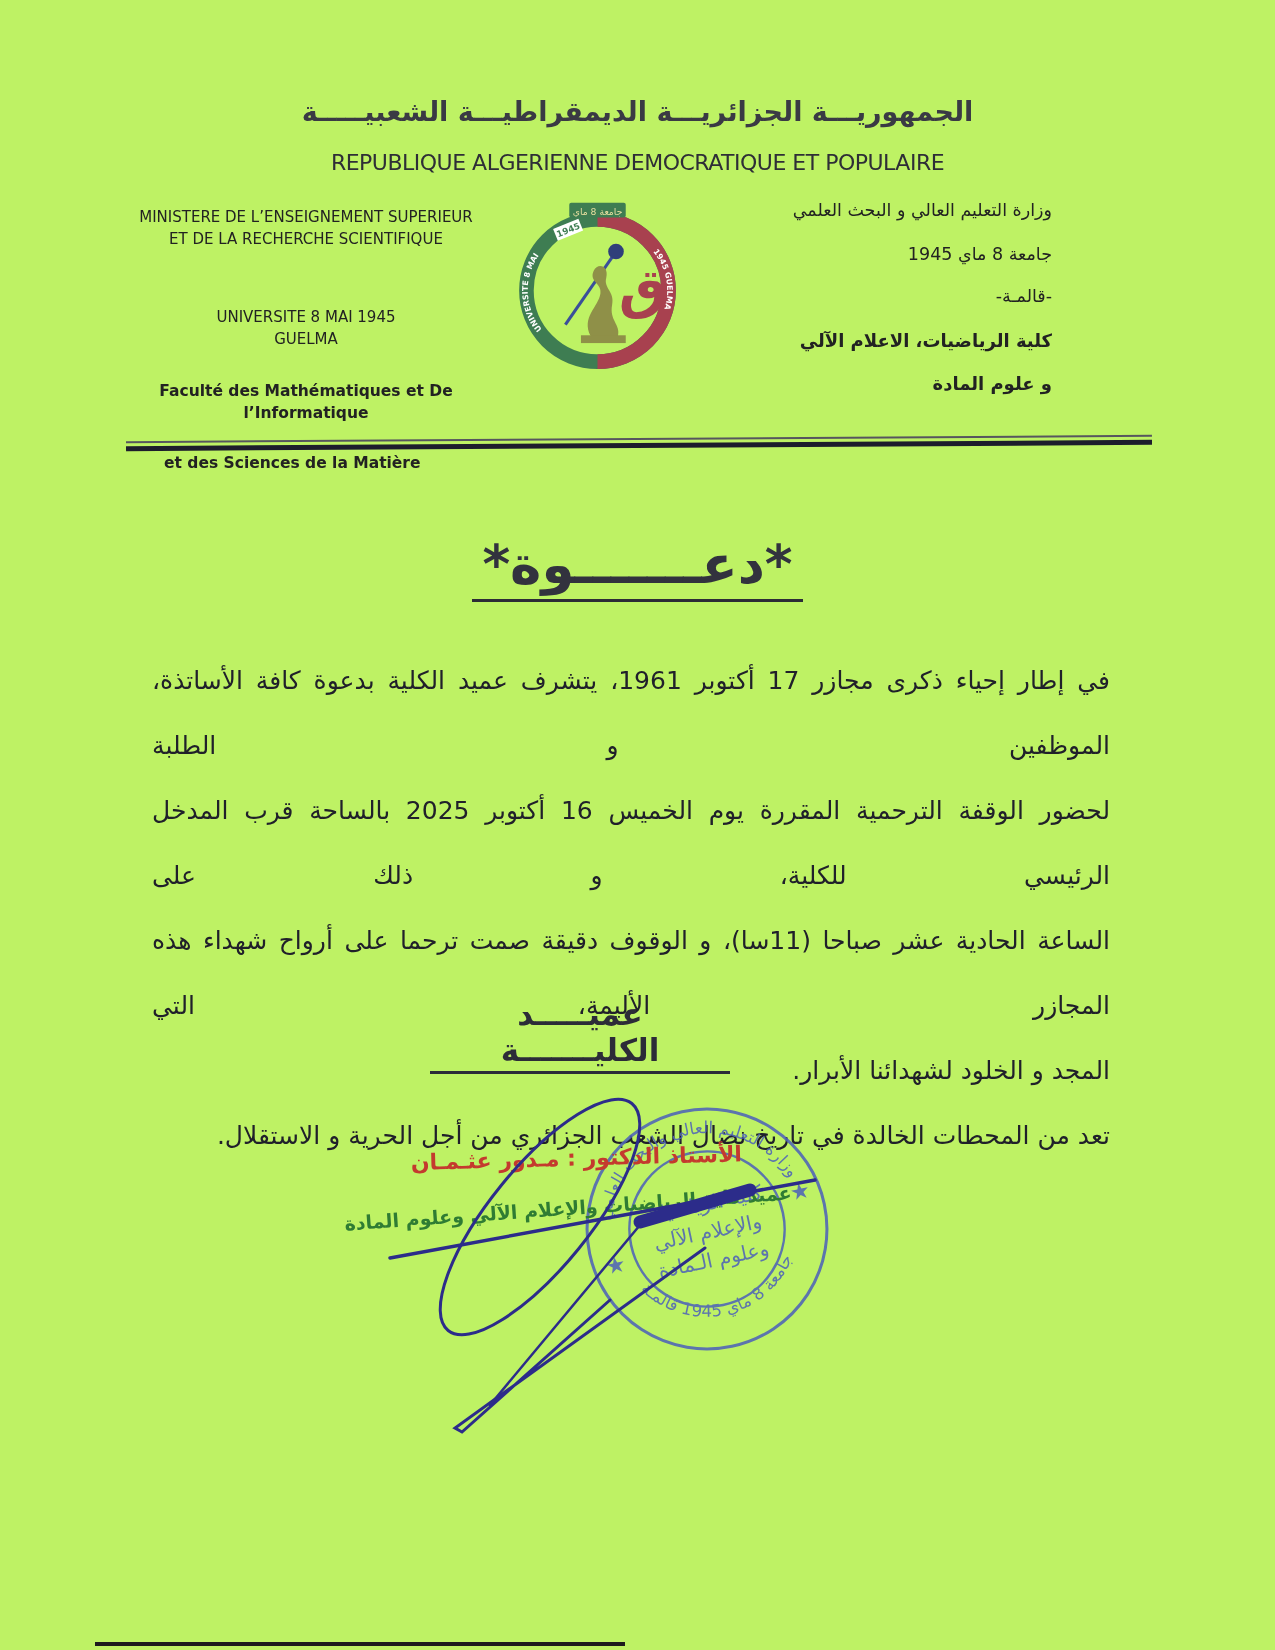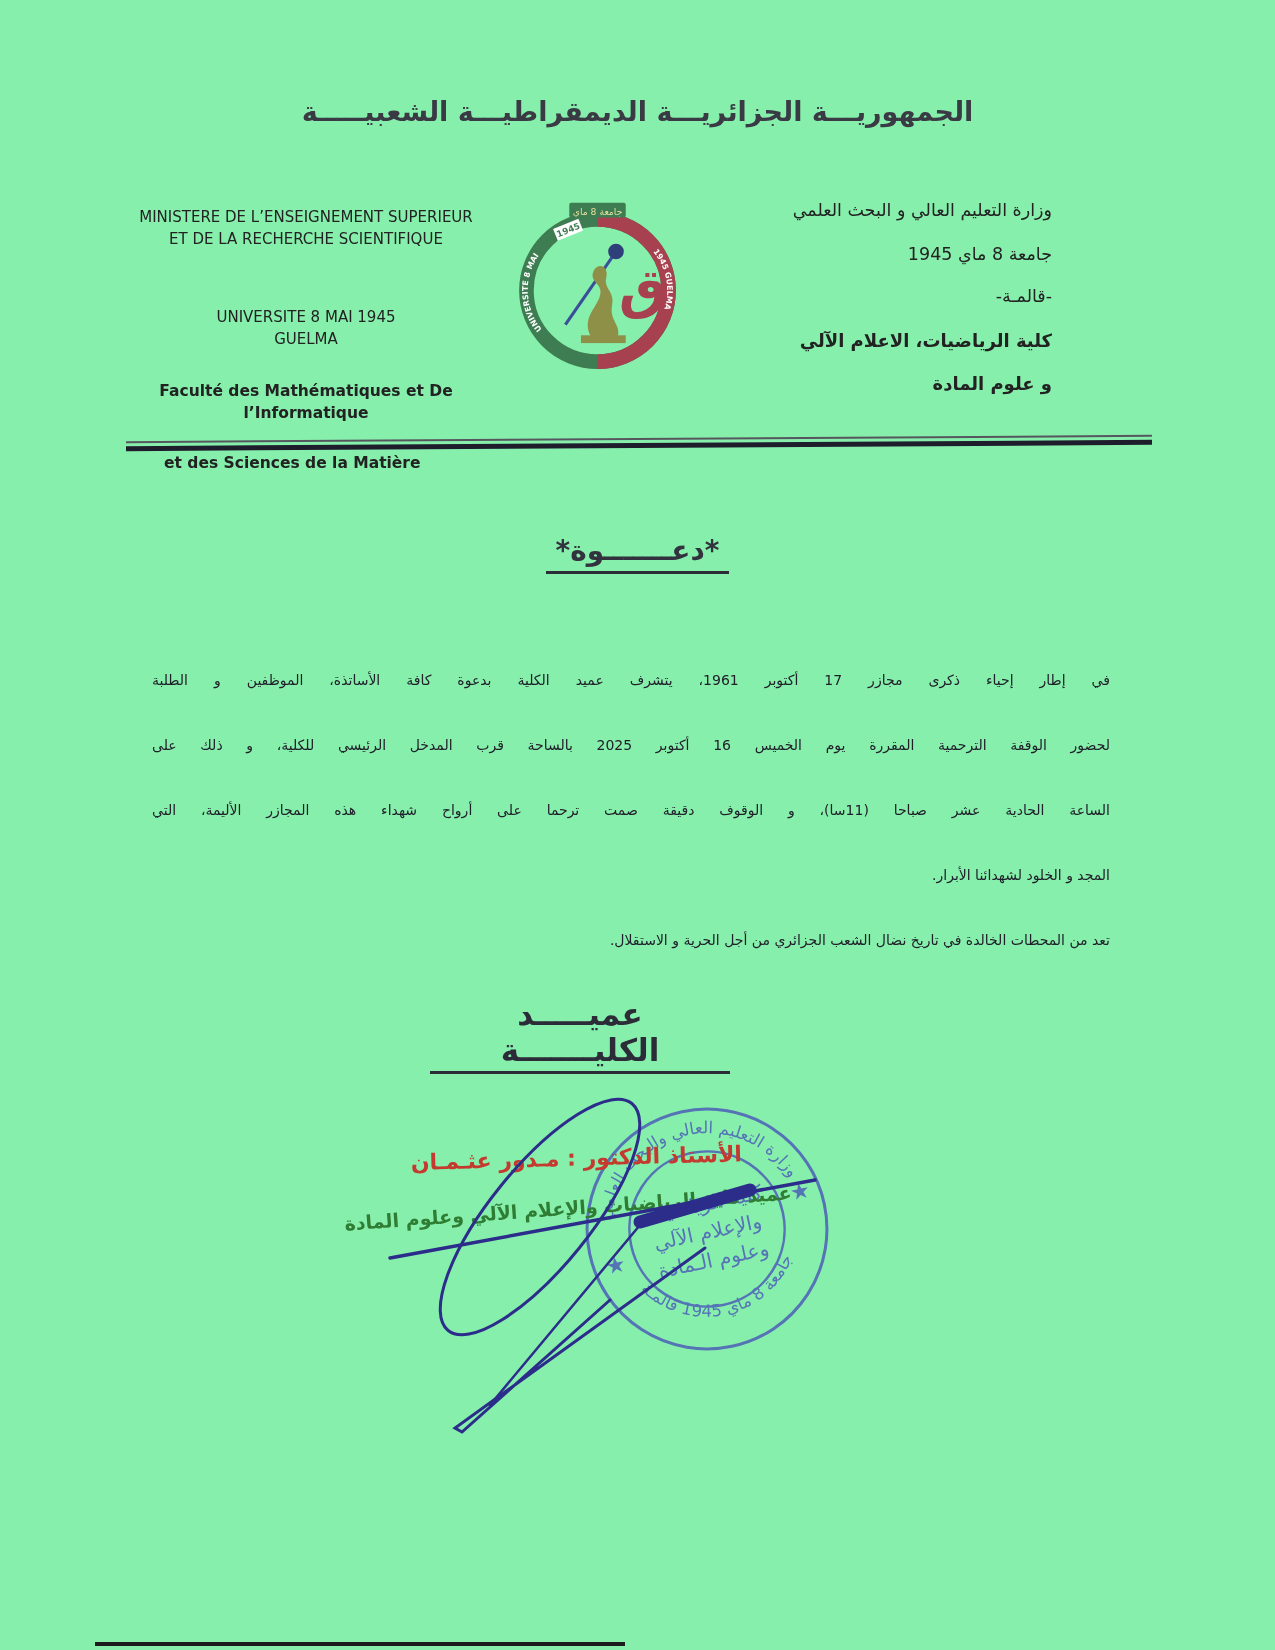--- a/index.html
+++ b/index.html
@@ -1,17 +1,17 @@
 <!DOCTYPE html>
 <html lang="ar"><head>
 <meta charset="utf-8">
 <style>
   html,body{margin:0;padding:0;background:#e8e8e8;}
   .page{
-    position:relative;width:1275px;height:1650px;background:#86efac;
+    position:relative;width:1275px;height:1650px;background:#bef264;
     font-family:"DejaVu Sans",sans-serif;color:#22222a;overflow:hidden;
     margin:0 auto;
   }
   
   .republic-ar{position:absolute;top:96px;left:0;width:100%;text-align:center;
     font-size:27px;font-weight:bold;color:#3a3a44;direction:rtl;}
   .republic-fr{position:absolute;top:150px;left:0;width:100%;text-align:center;
     font-size:22px;color:#2e2e36;letter-spacing:-0.5px;}
   .hdr-left{position:absolute;left:138px;top:206px;width:336px;text-align:center;
     font-size:15px;color:#222;line-height:22px;}
@@ -24,24 +24,24 @@
   .hdr-right div{margin-bottom:24px;}
   .hdr-right .r2{margin-bottom:22px;}
   .hdr-right .r4,.hdr-right .r5{font-weight:bold;font-size:18px;margin-bottom:22px;}
   .logo-wrap{position:absolute;left:505px;top:198px;width:185px;height:185px;}
   
   .rule{position:absolute;left:126px;top:438px;width:1026px;transform:rotate(-0.35deg);}
   .rule .thin{height:2px;background:#56565e;}
   .rule .thick{height:5px;background:#1d1d2c;margin-top:3px;}
   
   .inv-title-row{position:absolute;top:534px;left:0;width:100%;text-align:center;direction:rtl;}
-  .inv-title{display:inline-block;font-size:28px;font-weight:bold;color:#32323e;
+  .inv-title{display:inline-block;font-size:53px;font-weight:bold;color:#32323e;
     border-bottom:3.5px solid #2c2c36;padding:0 10px 4px 10px;}
   .body-block{position:absolute;left:152px;top:648px;width:958px;direction:rtl;
-    font-size:14px;color:#20202a;}
+    font-size:25px;color:#20202a;}
   .body-block .bl{line-height:65px;white-space:nowrap;text-align:right;}
   .body-block .just{white-space:normal;text-align:justify;text-align-last:justify;}
   .closing-line{margin-left:320px;}
   
   .dean-row{position:absolute;top:996px;left:430px;width:300px;text-align:center;direction:rtl;}
   .dean-title{display:inline-block;font-size:31px;font-weight:bold;color:#2c2c38;
     border-bottom:3px solid #2c2c38;padding:0 4px 3px 4px;}
   
   .stamp-wrap{position:absolute;left:578px;top:1100px;width:258px;height:258px;
     transform:rotate(-12deg);opacity:0.88;z-index:1;}
@@ -55,20 +55,21 @@
     pointer-events:none;}
   
   .scan-edge{position:absolute;left:95px;bottom:4px;width:530px;height:4px;background:#1c1c1c;}
 </style>
 </head>
 <body>
 
 <div class="page">
 
   <div class="republic-ar">الجمهوريـــة الجزائريـــة الديمقراطيـــة الشعبيـــــة</div>
+  <div class="republic-fr">REPUBLIQUE ALGERIENNE DEMOCRATIQUE ET POPULAIRE</div>
 
   <div class="hdr-left">
     <div class="l1">MINISTERE DE L’ENSEIGNEMENT SUPERIEUR</div>
     <div class="l2">ET DE LA RECHERCHE  SCIENTIFIQUE</div>
     <div class="l3">UNIVERSITE 8 MAI 1945</div>
     <div class="l4">GUELMA</div>
     <div class="l5">
       <div>Faculté des Mathématiques et De</div>
       <div>l’Informatique</div>
     </div>

